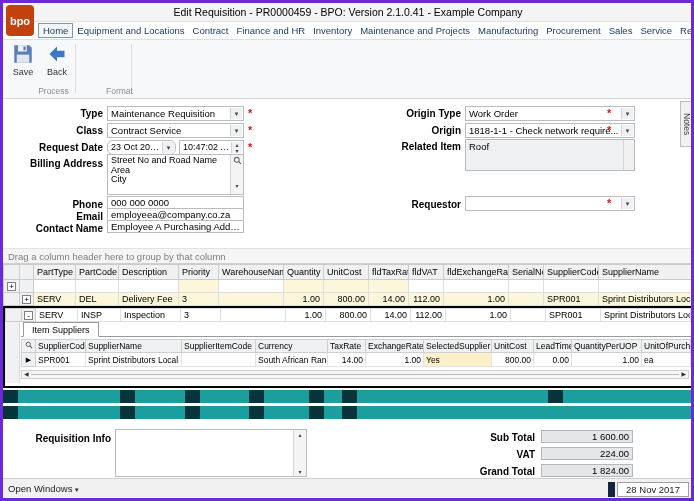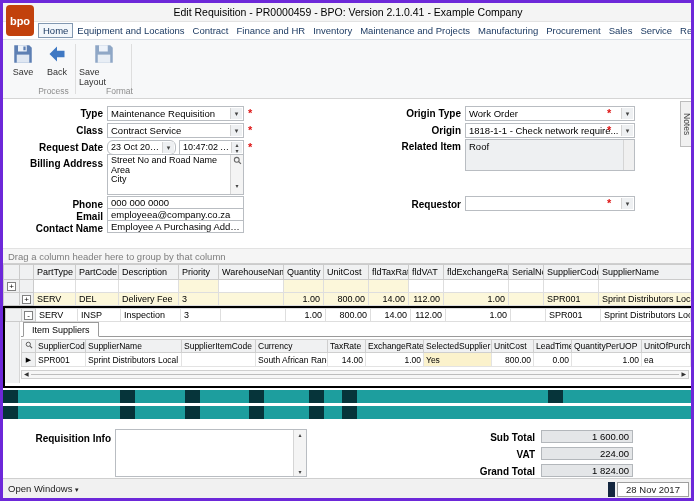--- a/index.html
+++ b/index.html
@@ -145,28 +145,20 @@
         </svg>
       <span>Save</span>
     </div>
     <div class="rbtn" style="left:38px;width:32px;">
       <svg viewBox="0 0 16 16">
           <path d="M8 2 L2 8 L8 14 L8 10.6 L14 10.6 L14 5.4 L8 5.4 Z" fill="#3f78c3"></path>
         </svg>
       <span>Back</span>
     </div>
     <div class="gsep" style="left:72px;"></div>
-    <div class="rbtn" style="left:76px;width:50px;">
-      <svg viewBox="0 0 16 16">
-          <path d="M1 1h12l2 2v12H1z" fill="#8fa7c6"></path>
-          <rect x="4" y="1" width="7" height="5" fill="#eef3fa"></rect>
-          <rect x="3" y="8.5" width="10" height="6.5" fill="#e8eef5"></rect>
-        </svg>
-      <span>Save Layout</span>
-    </div>
     <div class="gsep" style="left:128px;"></div>
     <div class="groupcap" style="left:0;width:72px;">Process</div>
     <div class="groupcap" style="left:74px;width:54px;">Format</div>
   </div>
 
   <div class="flabel" style="left:14px;top:105px;width:86px;">Type</div>
   <div class="input combo" style="left:104px;top:103px;width:137px;">
     <span class="ival">Maintenance Requisition</span>
     <span class="dd">▾</span>
   </div>

